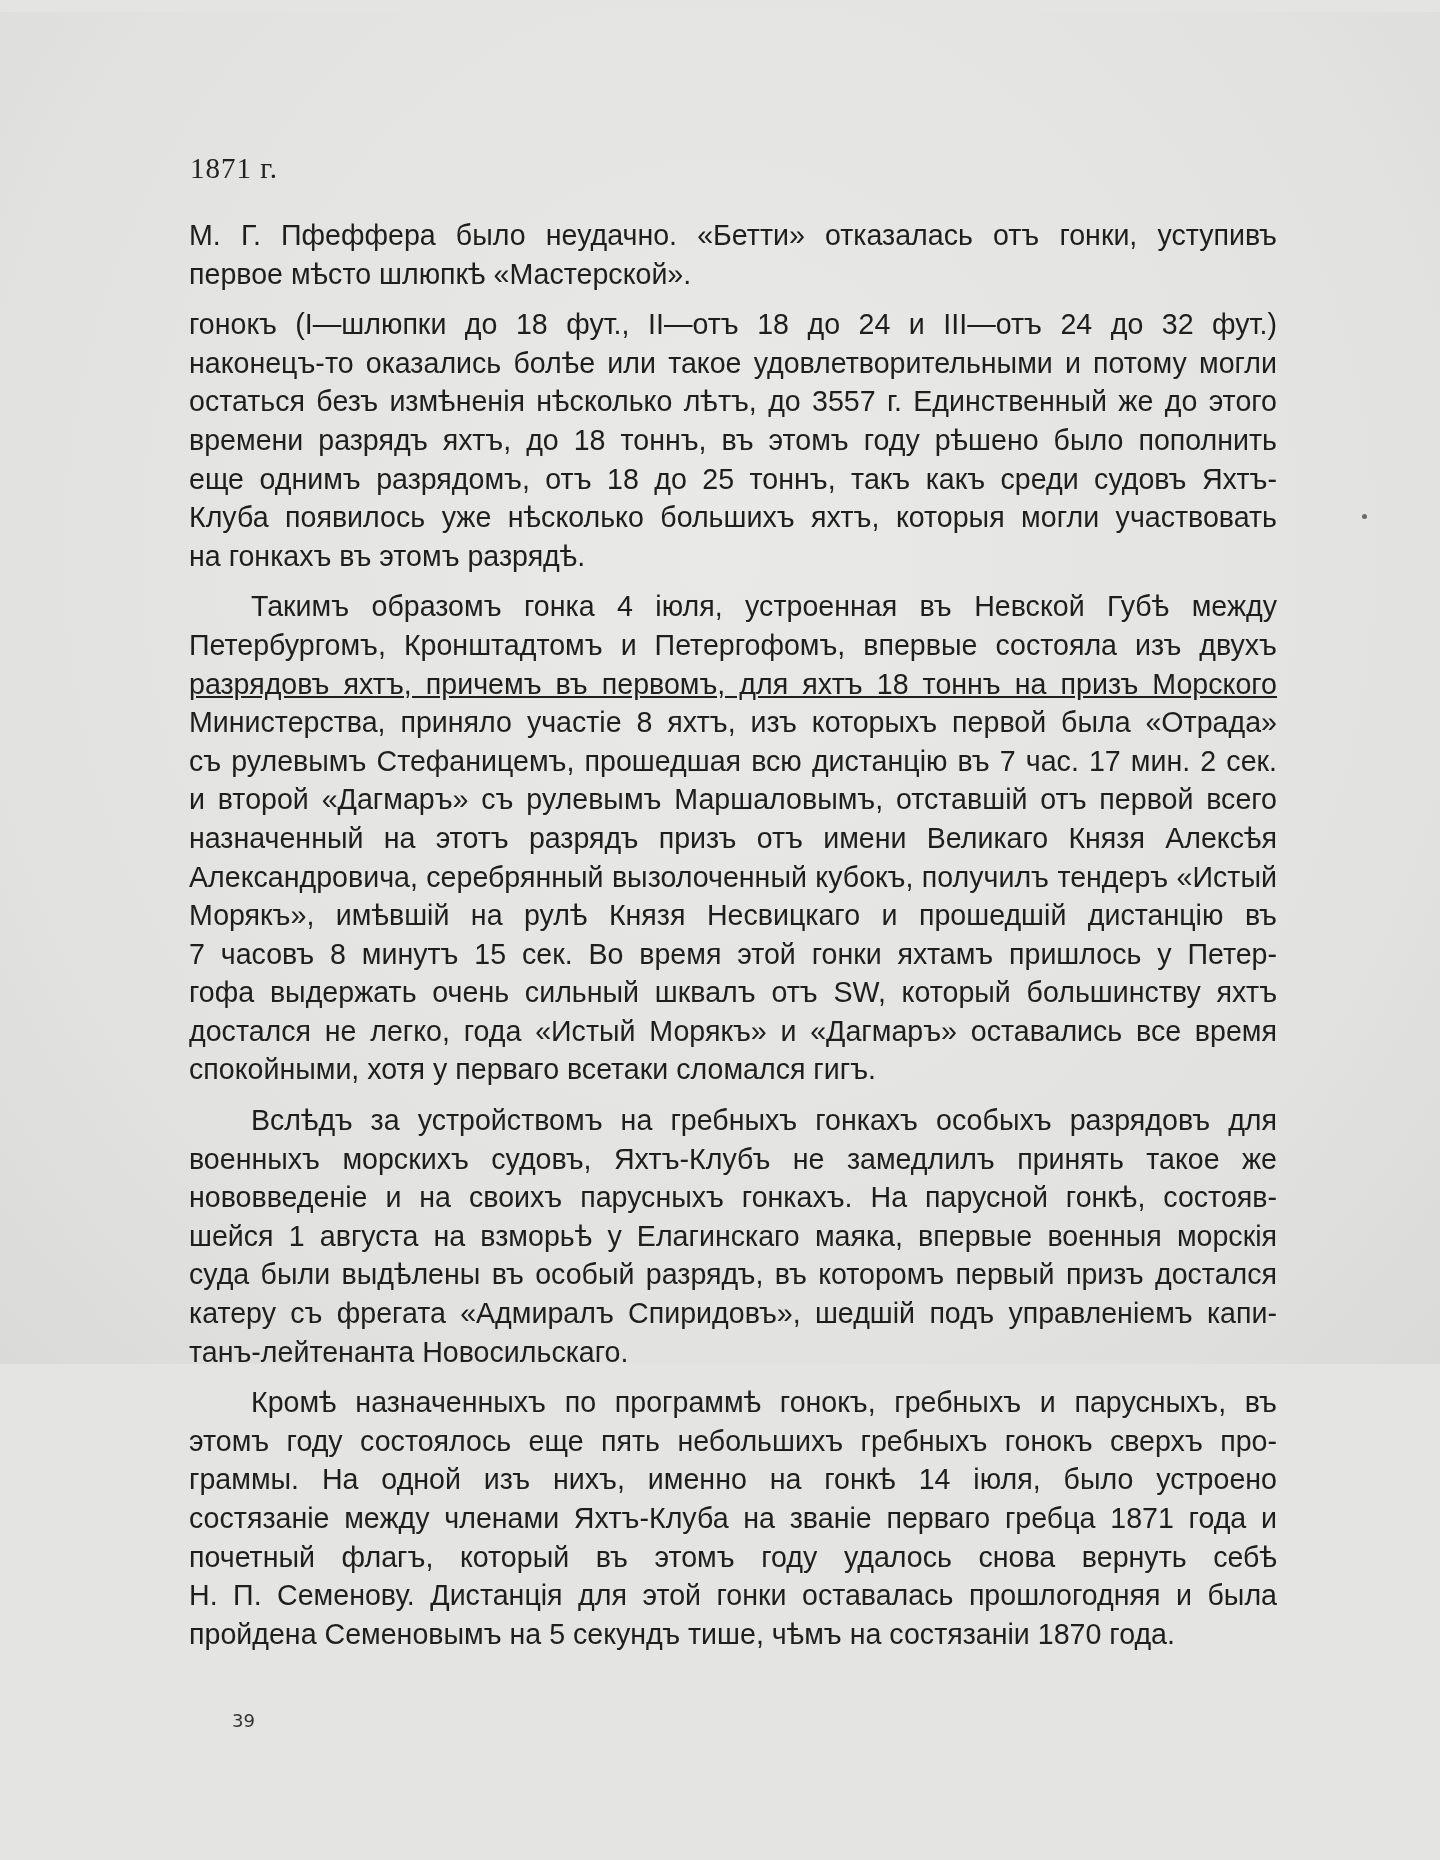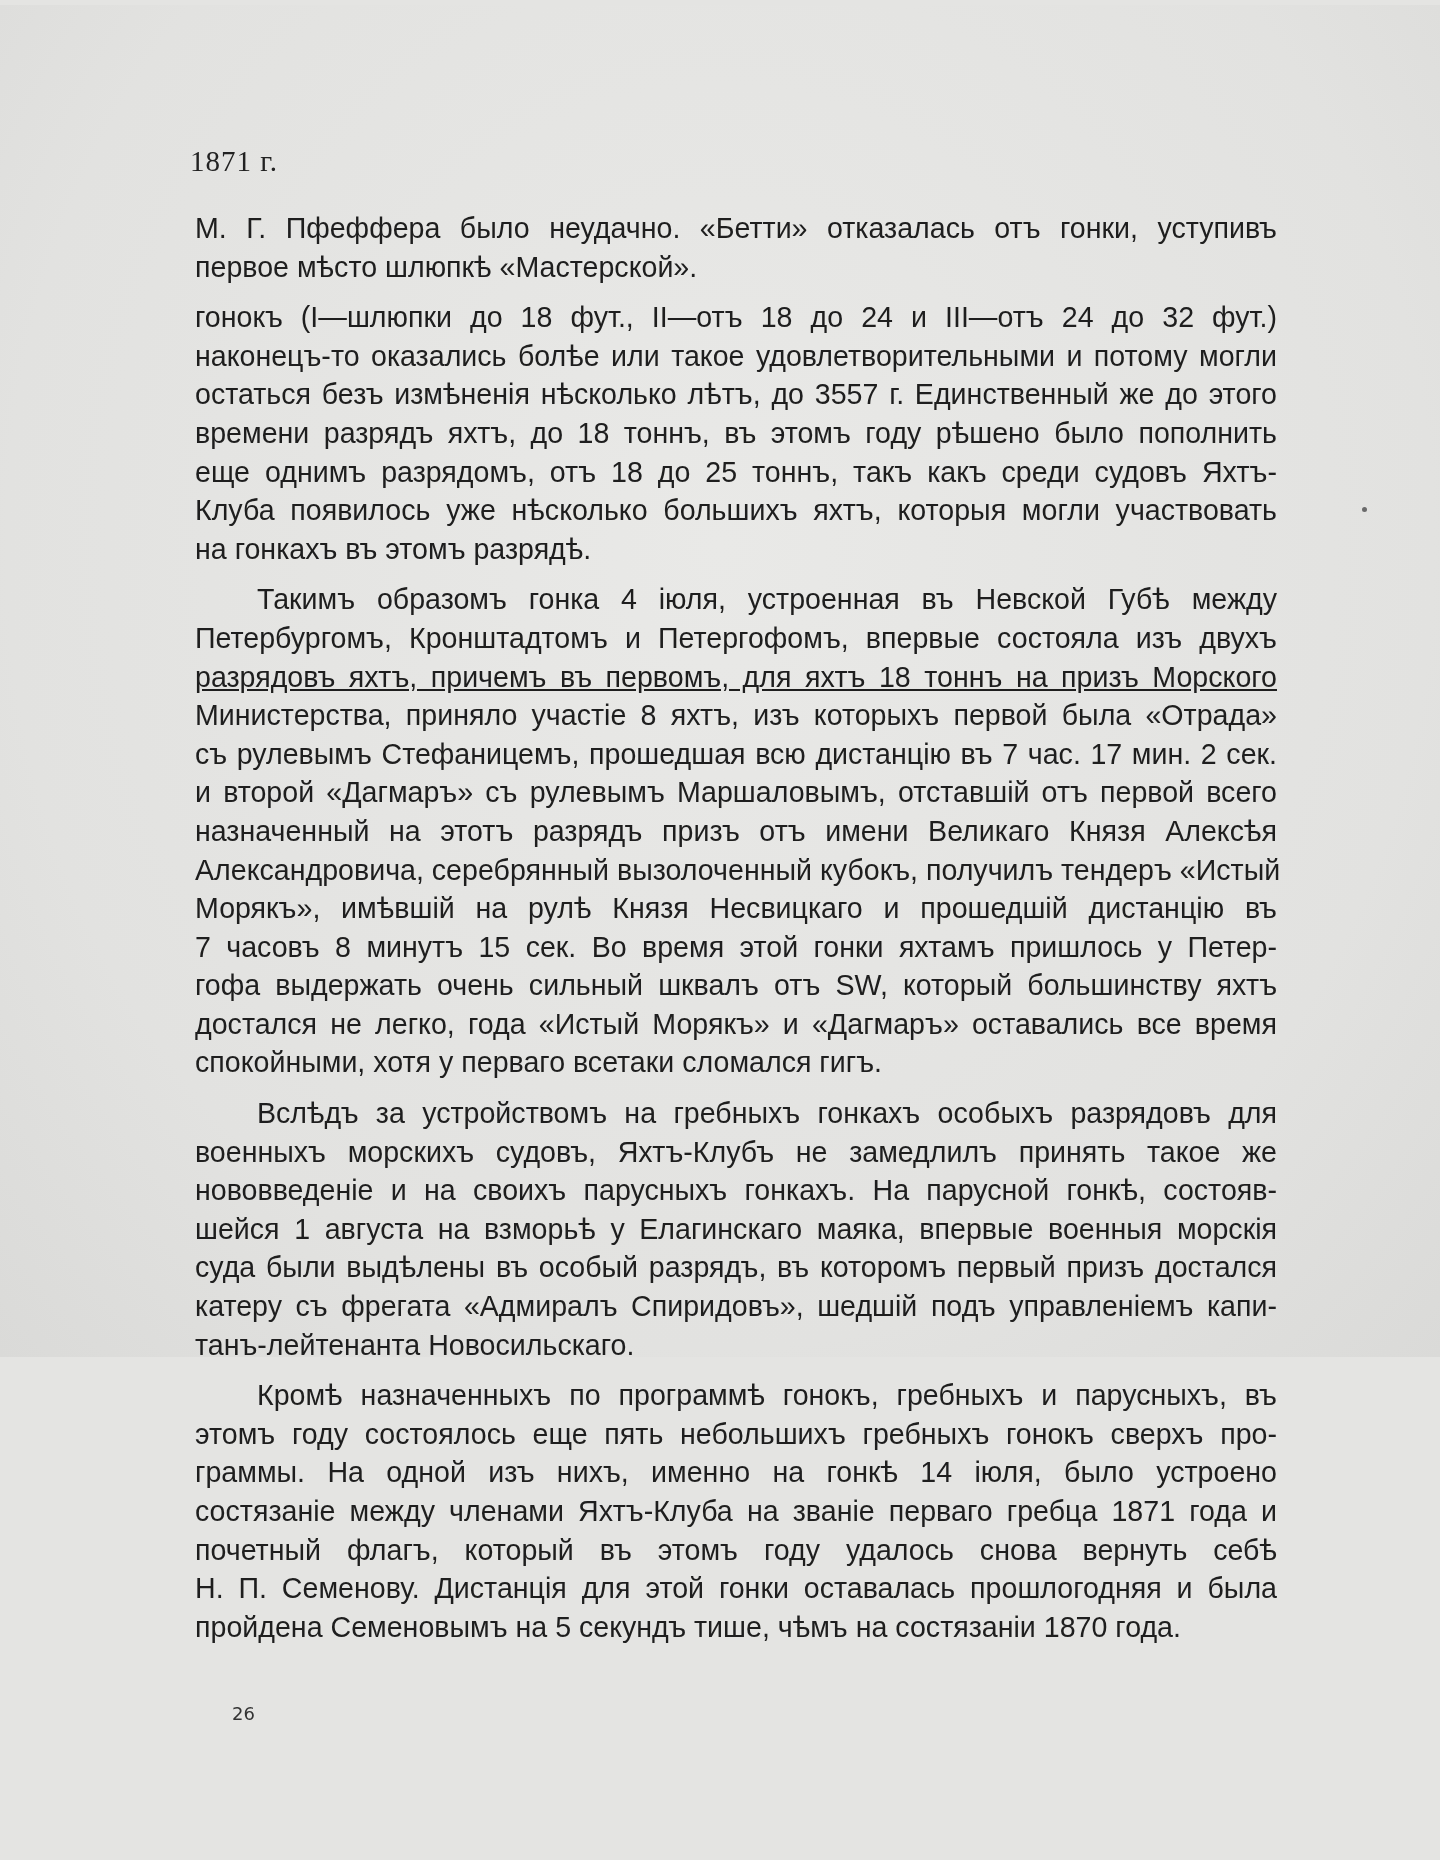--- a/index.html
+++ b/index.html
@@ -11,21 +11,21 @@
       height: 1860px;
       background: #e4e4e2;
       position: relative;
       overflow: hidden;
       font-family: "Liberation Serif", "DejaVu Serif", serif;
       color: #1c1c1c;
     }
     .page {
       position: absolute;
       left: 0;
-      top: 5px;
+      top: 12px;
       width: 1440px;
       height: 1352px;
       background:
         radial-gradient(ellipse at 50% 40%, #e9e9e7 0%, #e2e2e0 70%, #dadad8 100%);
     }
     .running-head {
       position: absolute;
       left: 190px;
       top: 140px;
       font-size: 29px;
@@ -50,21 +50,21 @@
       text-align-last: justify;
       white-space: nowrap;
       height: 38.6px;
       transform-origin: left center;
     }
     .text-block .line.last {
       text-align-last: left;
     }
     .text-block .para {
       display: block;
-      margin: 0 0 12px 6px;
+      margin: 0 0 12px 0;
     }
     .text-block .line.indent {
       padding-left: 62px;
     }
     .page-number {
       position: absolute;
       left: 232px;
       top: 1698px;
       font-size: 18px;
       font-family: "DejaVu Sans", sans-serif;
@@ -131,14 +131,14 @@
         <span class="line indent" style="display: block;">Кромѣ назначенныхъ по программѣ гонокъ, гребныхъ и парусныхъ, въ</span>
         <span class="line" style="display: block;">этомъ году состоялось еще пять небольшихъ гребныхъ гонокъ сверхъ про-</span>
         <span class="line" style="display: block;">граммы. На одной изъ нихъ, именно на гонкѣ 14 іюля, было устроено</span>
         <span class="line" style="display: block;">состязаніе между членами Яхтъ-Клуба на званіе перваго гребца 1871 года и</span>
         <span class="line" style="display: block;">почетный флагъ, который въ этомъ году удалось снова вернуть себѣ</span>
         <span class="line" style="display: block;">Н. П. Семенову. Дистанція для этой гонки оставалась прошлогодняя и была</span>
         <span class="line last" style="display: block;">пройдена Семеновымъ на 5 секундъ тише, чѣмъ на состязаніи 1870 года.</span>
       </div>
     </div>
 
-  <div class="page-number">26</div>
+  <div class="page-number">39</div>
 </div>
 
 </body></html>

